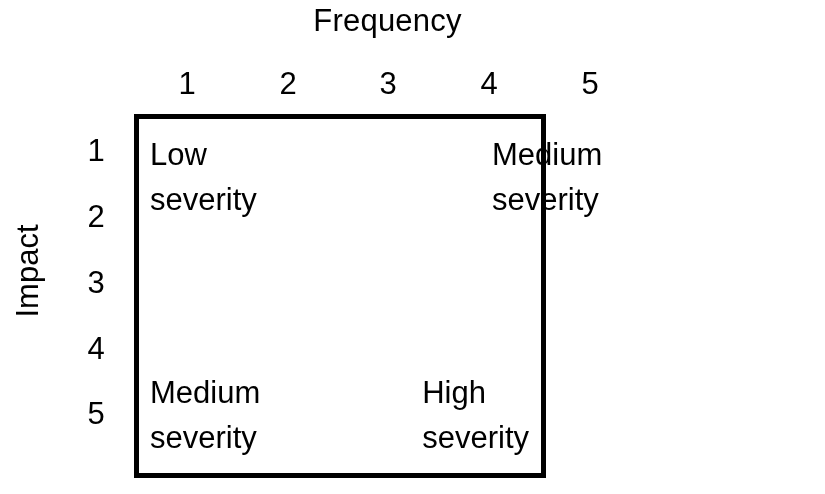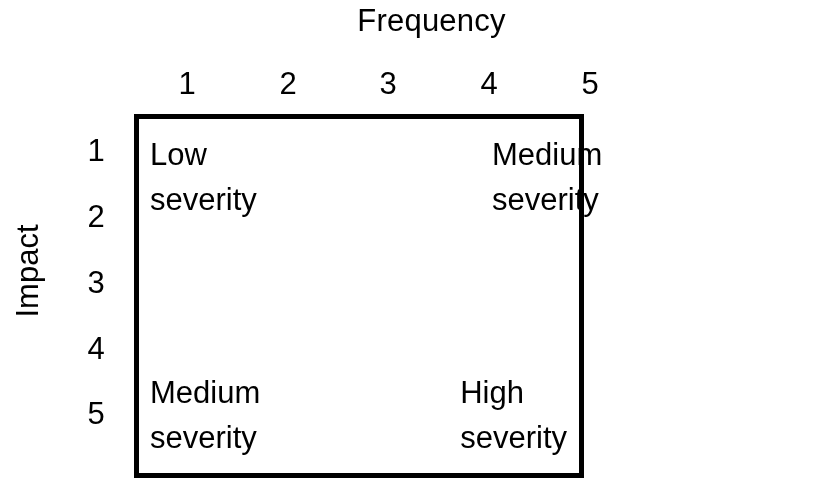--- a/index.html
+++ b/index.html
@@ -23,21 +23,20 @@
   #x-axis-title {
     position: absolute;
     left: 0;
     top: 2px;
     width: 775px;
     text-align: center;
     font-size: 31px;
     line-height: 38px;
     letter-spacing: 0.2px;
     white-space: nowrap;
-    padding-left: 44px;
   }
 
   
   #x-ticks {
     position: absolute;
     left: 134px;
     top: 64px;
     width: 508px;
     height: 42px;
   }
@@ -82,21 +81,21 @@
     text-align: center;
     font-size: 31px;
     line-height: 40px;
   }
 
   
   #matrix-box {
     position: absolute;
     left: 134px;
     top: 114px;
-    width: 450px;
+    width: 412px;
     height: 364px;
     box-sizing: border-box;
     border: 5px solid #000000;
     background: #ffffff;
   }
   .quadrant-label {
     position: absolute;
     font-size: 31px;
     line-height: 45px;
     white-space: nowrap;

